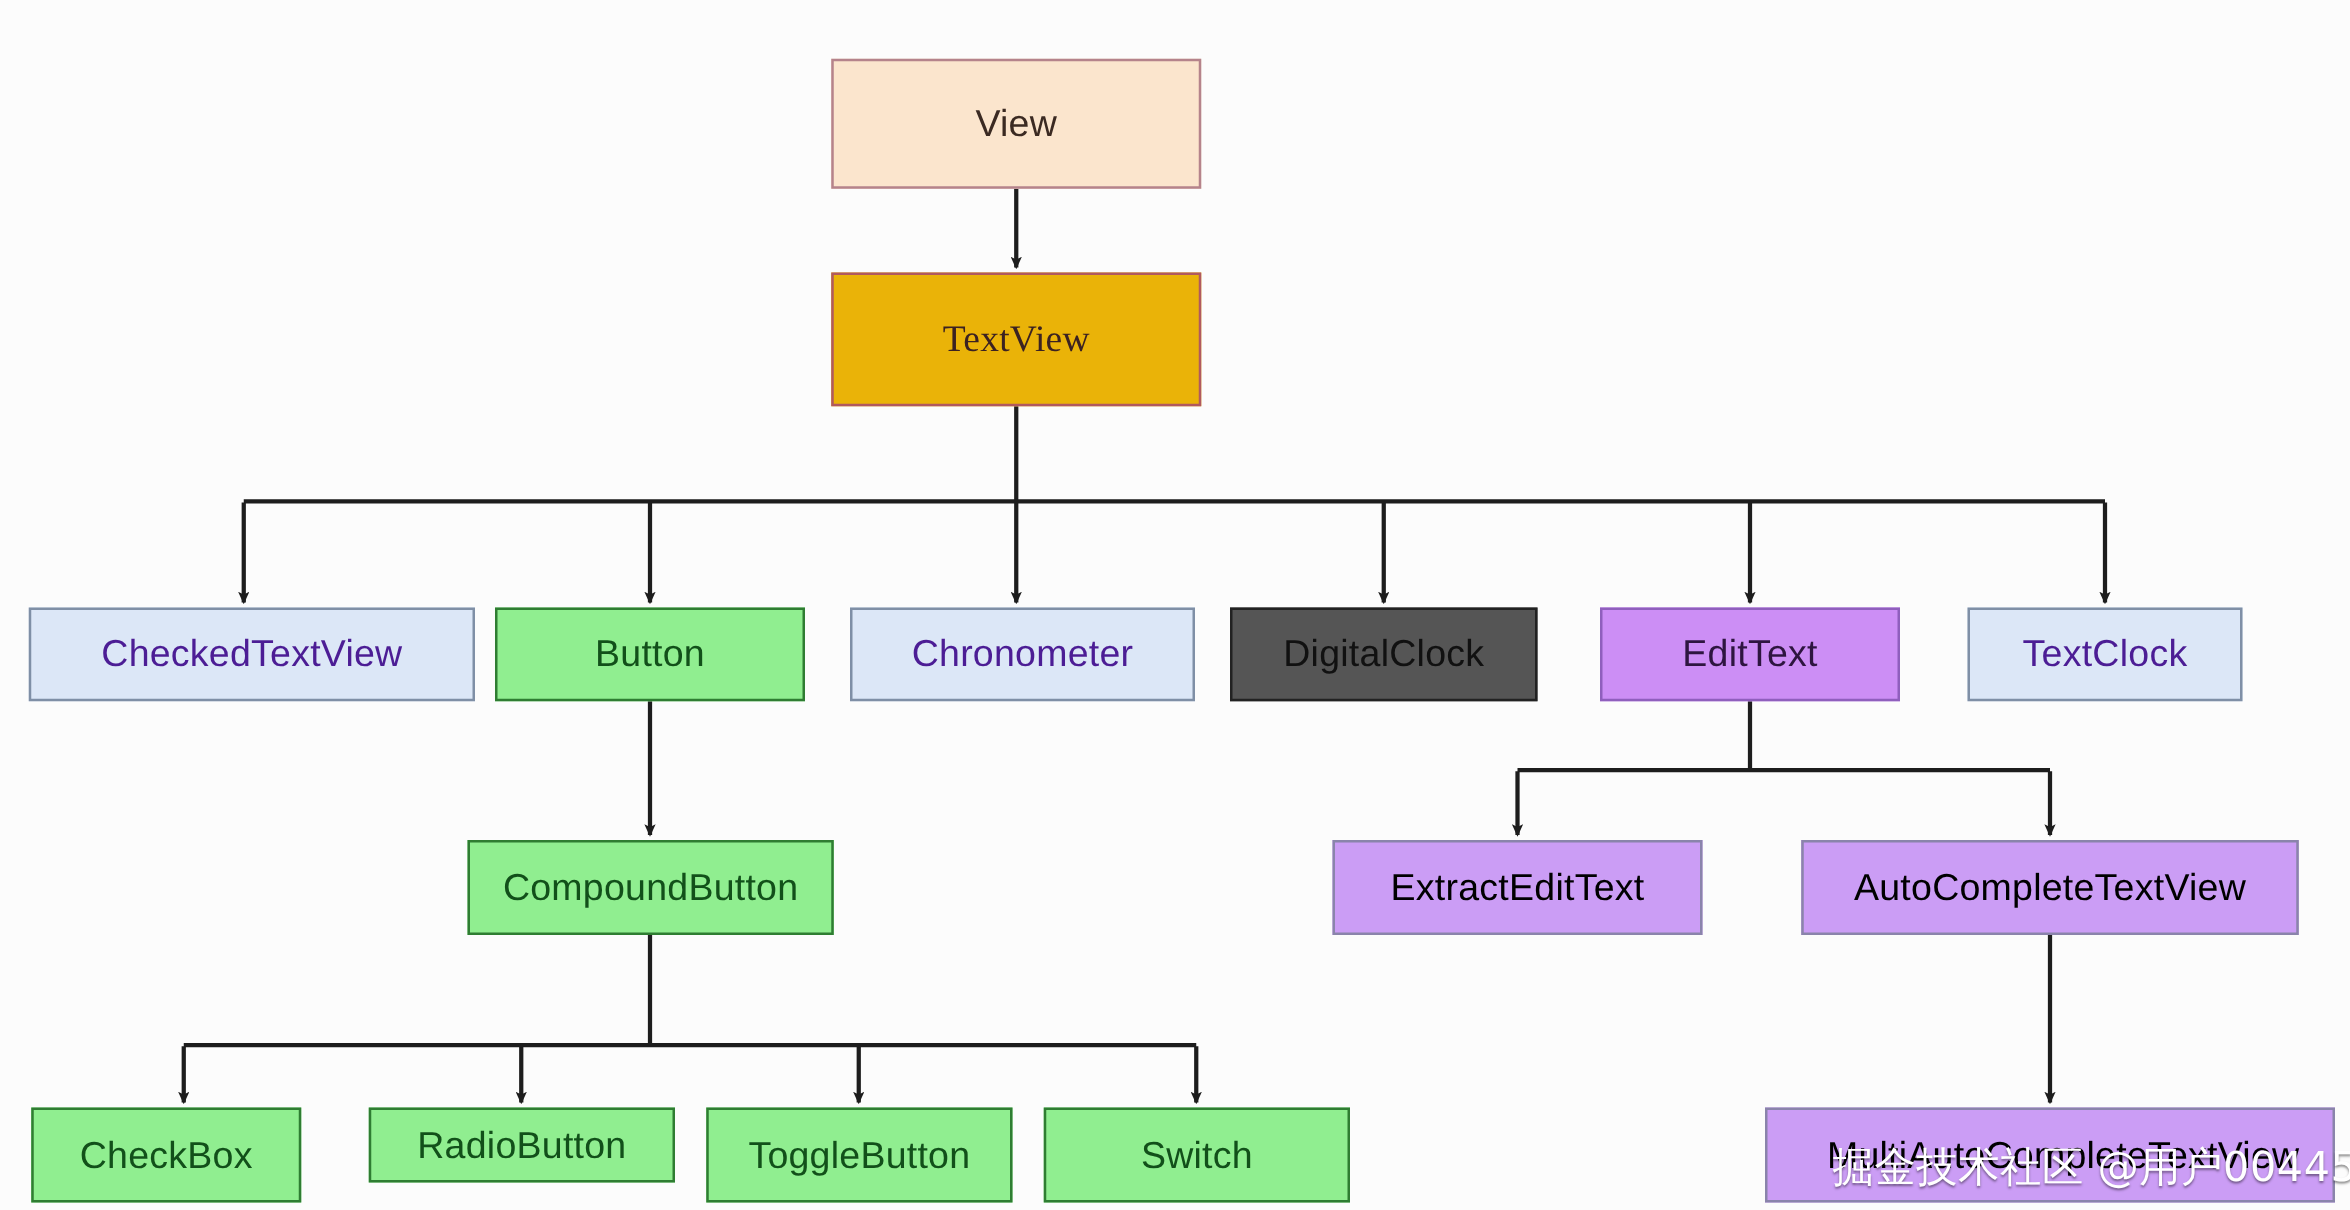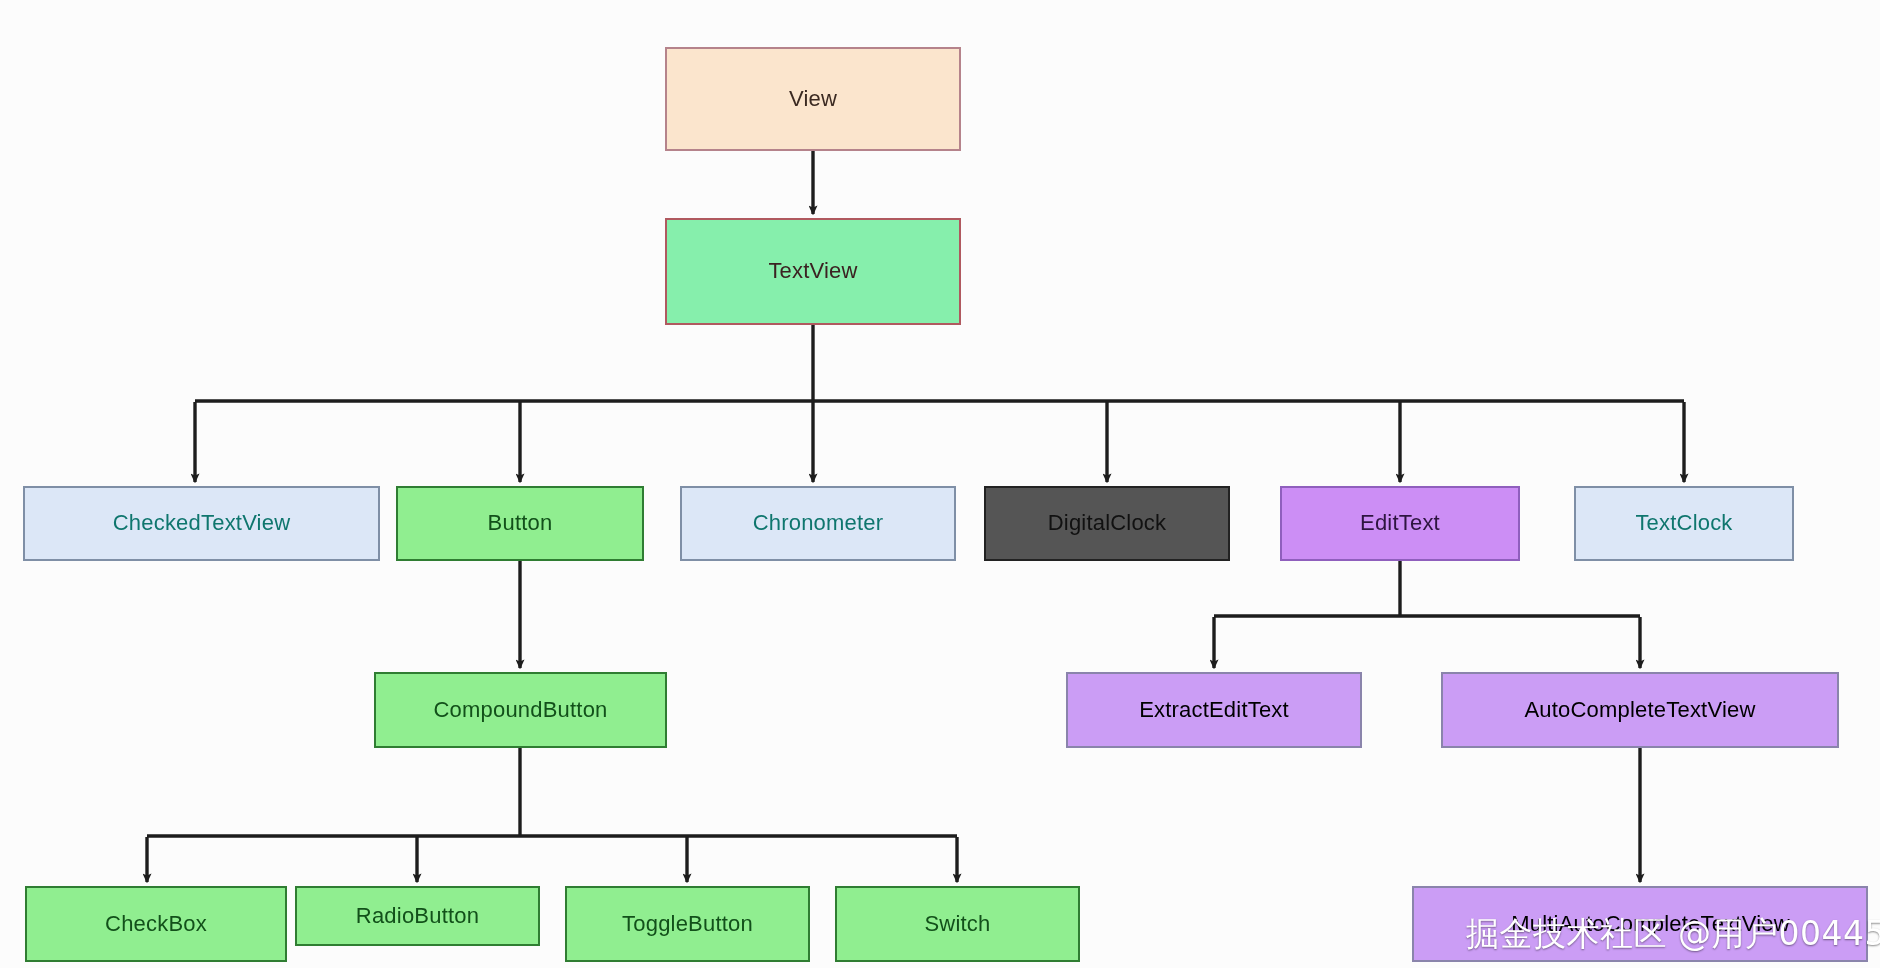--- a/index.html
+++ b/index.html
@@ -24,29 +24,29 @@
     pointer-events: none;
   }
   .node {
     position: absolute;
     box-sizing: border-box;
     display: flex;
     align-items: center;
     justify-content: center;
     border-style: solid;
     border-width: 2px;
-    font-size: 22px;
+    font-size: 30px;
     line-height: 1.1;
     letter-spacing: 0.2px;
     white-space: nowrap;
     text-align: center;
   }
   .node-view        { background: #fbe5cd; border-color: #b5838b; color: #3b2a22; }
-  .node-textview    { background: #86efac; border-color: #b0595f; color: #3b2222; }
-  .node-blue        { background: #dce7f7; border-color: #7f8fa6; color: #0f766e; }
+  .node-textview    { background: #eab308; border-color: #b0595f; color: #3b2222; font-family: Liberation Serif, serif; }
+  .node-blue        { background: #dce7f7; border-color: #7f8fa6; color: #4c1d95; }
   .node-green       { background: #90ee90; border-color: #2f7d32; color: #12501a; }
   .node-dark        { background: #555555; border-color: #222222; color: #111111; }
   .node-purple      { background: #cc8ef5; border-color: #8f5fbd; color: #2e1540; }
   .node-purple-soft { background: #cb9df5; border-color: #8a84ab; color: #000000; }
 
   #watermark {
     position: absolute;
     left: 1466px;
     top: 912px;
     font-size: 33px;
@@ -111,21 +111,21 @@
   <div class="node node-purple" style="left: 1280px; top: 486px; width: 240px; height: 75px;">EditText</div>
 
   <div class="node node-blue" style="left: 1574px; top: 486px; width: 220px; height: 75px;">TextClock</div>
 
   <div class="node node-green" style="left: 374px; top: 672px; width: 293px; height: 76px;">CompoundButton</div>
 
   <div class="node node-purple-soft" style="left: 1066px; top: 672px; width: 296px; height: 76px;">ExtractEditText</div>
 
   <div class="node node-purple-soft" style="left: 1441px; top: 672px; width: 398px; height: 76px;">AutoCompleteTextView</div>
 
-  <div class="node node-green" style="left: 25px; top: 886px; width: 262px; height: 76px;">CheckBox</div>
+  <div class="node node-green" style="left: 25px; top: 886px; width: 216px; height: 76px;">CheckBox</div>
 
   <div class="node node-green" style="left: 295px; top: 886px; width: 245px; height: 60px;">RadioButton</div>
 
   <div class="node node-green" style="left: 565px; top: 886px; width: 245px; height: 76px;">ToggleButton</div>
 
   <div class="node node-green" style="left: 835px; top: 886px; width: 245px; height: 76px;">Switch</div>
 
   <div class="node node-purple-soft" style="left: 1412px; top: 886px; width: 456px; height: 76px; padding-left: 21px;">MultiAutoCompleteTextView</div>
 
   <div id="watermark">掘金技术社区 @用户00445215930</div>

